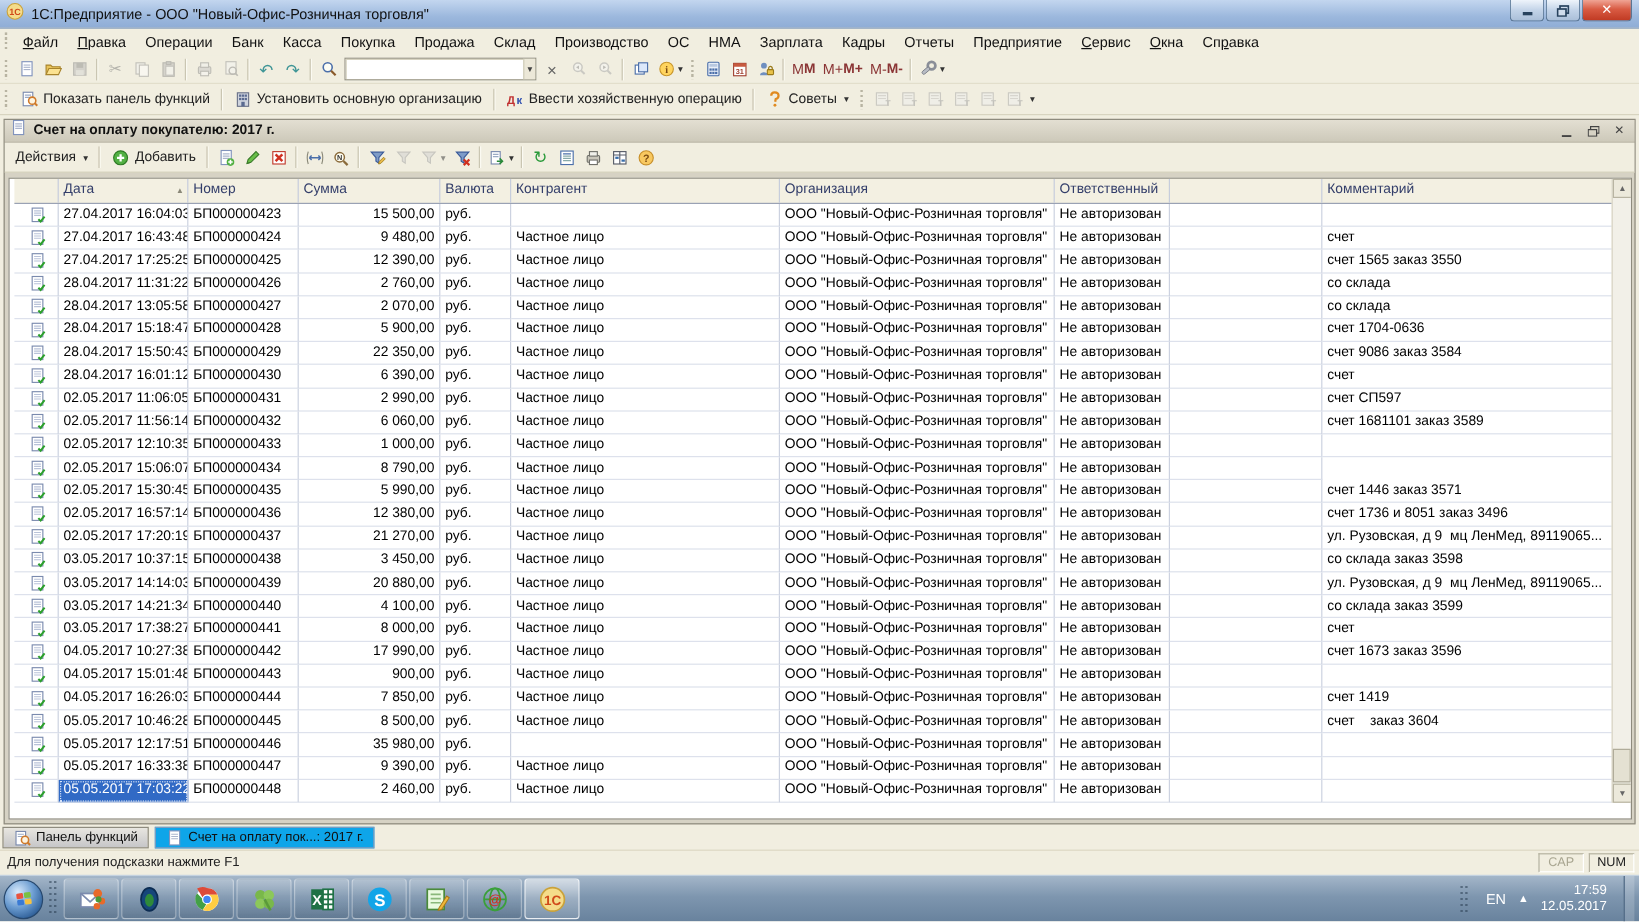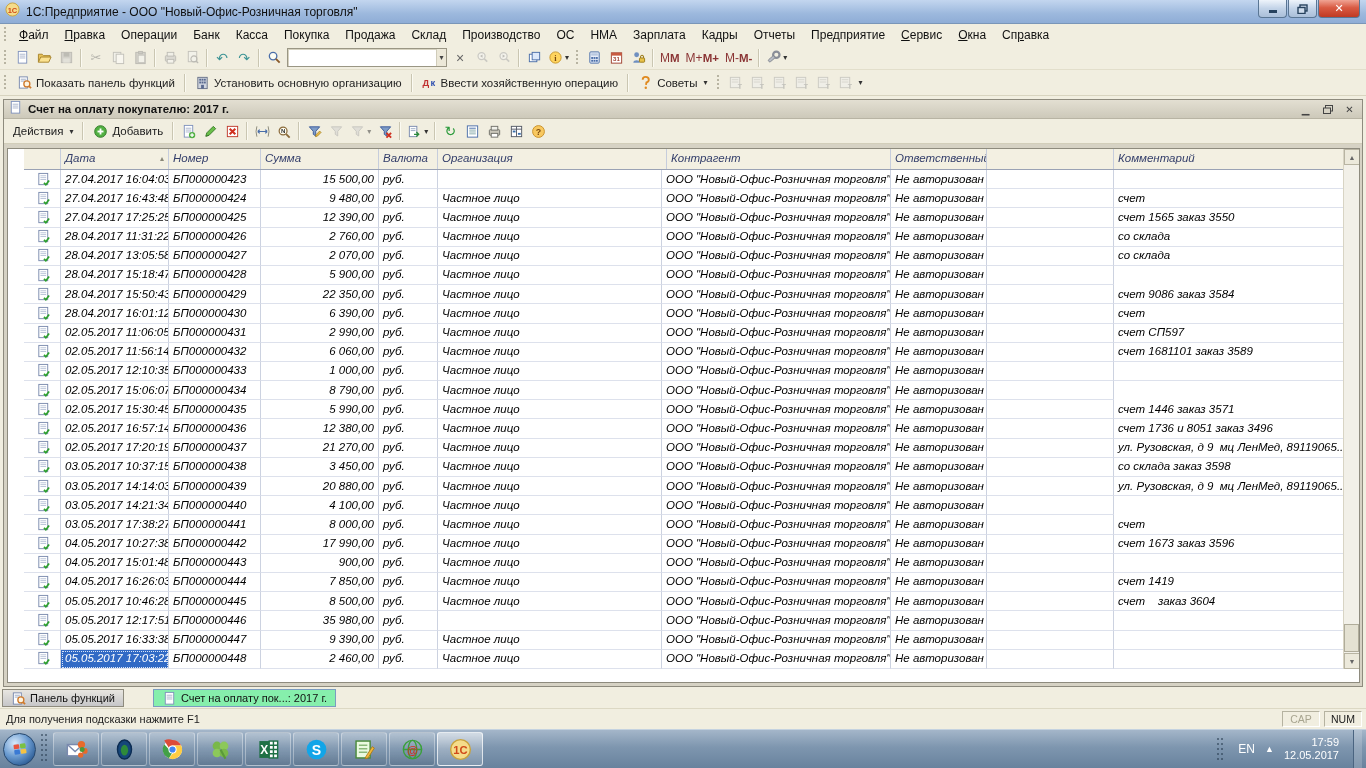--- a/index.html
+++ b/index.html
@@ -48,21 +48,21 @@
     background:linear-gradient(#e3dfd2,#cdc9ba); border-bottom:1px solid #b8b4a4; }
   .doc-titlebar .dtext { font-size:11.5px; font-weight:bold; color:#111; flex:1; }
   .doc-btn { width:17px; height:14px; display:flex; align-items:center; justify-content:center;
     color:#444; font-size:10px; }
   .doc-toolbar { height:25px; background:#f1eee0; border-bottom:1px solid #d2ceba;
     display:flex; align-items:center; padding-left:3px; }
   .doc-toolbar .tbtn { height:21px; }
 
   .table-frame { position:absolute; left:3px; top:48px; right:2px; bottom:3px;
     border:1px solid #8e8b7e; background:#fff; overflow:hidden; }
-  .grid { position:absolute; left:16px; top:0;font-style:italic; }
+  .grid { position:absolute; left:4px; top:0; }
   .hrow { display:flex; height:21px; background:#f3f0e2; border-bottom:1px solid #9aa2b4; }
   .hcell { font-size:11.5px; color:#333e6a; padding:3px 0 0 4px; border-right:1px solid #c6cddc;
     display:flex; align-items:flex-start; position:relative; overflow:hidden; white-space:nowrap; }
   .sortmark { position:absolute; right:4px; top:5px; font-size:8px; color:#8a8878; }
   .drow { display:flex; height:19.2px; }
   .dcell { font-size:11.5px; color:#000; padding:2.5px 4px 0 4px; border-right:1px solid #ccd2e0;
     border-bottom:1px solid #dde1ec; overflow:hidden; white-space:pre; }
   .dcell.num { text-align:right; }
   .dcell.icon-cell { display:flex; align-items:center; justify-content:flex-end; padding:0 9px 0 0; }
   .dcell.sel { background:#316ac5; color:#fff; outline:1px dotted #d8e4f8; outline-offset:-2px; }
@@ -76,21 +76,21 @@
   
   .overlay-box { position:absolute; left:969px; top:149px; width:128px; height:513px;
     background:#fff; border:4px solid #0d0d0d; z-index:60; }
   .ov-title { text-align:center; font-size:17px; color:#111; padding-top:3px; }
   .ov-value { position:absolute; top:135px; left:0; right:0; text-align:center; font-size:17px; color:#111; }
 
   
   .tabsbar { position:absolute; left:0; top:689px; width:1366px; height:19px; background:#f1eee0; display:flex; gap:5px; padding-left:2px; }
   .wtab { height:18px; display:flex; align-items:center; gap:4px; padding:0 8px; font-size:11px;
     border:1px solid #8e8b7e; background:linear-gradient(#e8e6e0,#c6c6c8); color:#111; }
-  .wtab.active { background:#86efac; border-color:#7a9cc0;margin-left:24px; }
+  .wtab.active { background:#0ea5e9; border-color:#7a9cc0; }
   .statusbar { position:absolute; left:0; top:708px; width:1366px; height:21px; background:#f1eee0;
     border-top:1px solid #dcd8c4; display:flex; align-items:center; font-size:11px; color:#222; }
   .statusbar .hint { flex:1; padding-left:6px; }
   .scell { width:38px; height:16px; margin-right:4px; display:flex; align-items:center; justify-content:center;
     border:1px solid; border-color:#b5b2a0 #fff #fff #b5b2a0; font-size:10.5px; }
   .scell.off { color:#a8a590; }
   .scell.on  { color:#1a1a1a; }
 
   
   .taskbar { position:absolute; left:0; top:729px; width:1366px; height:39px;
@@ -669,25 +669,25 @@
             </div>
             <div class="hcell" style="width: 92px; flex: 0 0 auto;">
               <span>Номер</span>
             </div>
             <div class="hcell" style="width: 118px; flex: 0 0 auto;">
               <span>Сумма</span>
             </div>
             <div class="hcell" style="width: 59px; flex: 0 0 auto;">
               <span>Валюта</span>
             </div>
+            <div class="hcell" style="width: 224px; flex: 0 0 auto;">
+              <span>Контрагент</span>
+            </div>
             <div class="hcell" style="width: 229px; flex: 0 0 auto;">
               <span>Организация</span>
-            </div>
-            <div class="hcell" style="width: 224px; flex: 0 0 auto;">
-              <span>Контрагент</span>
             </div>
             <div class="hcell" style="width: 96px; flex: 0 0 auto;">
               <span>Ответственный</span>
             </div>
             <div class="hcell" style="width: 127px; flex: 0 0 auto;">
               <span></span>
             </div>
             <div class="hcell" style="width: 243px; flex: 0 0 auto;">
               <span>Комментарий</span>
             </div>
@@ -791,20 +791,21 @@
                   <path d="M8.5 11.5 l2 2 3.5-4.5" stroke="#2ca02c" stroke-width="1.8" fill="none"></path>
                 </svg></span></div>
             <div class="dcell" style="width: 108px; flex: 0 0 auto;">28.04.2017 15:18:47</div>
             <div class="dcell" style="width: 92px; flex: 0 0 auto;">БП000000428</div>
             <div class="dcell num" style="width: 118px; flex: 0 0 auto;">5 900,00</div>
             <div class="dcell" style="width: 59px; flex: 0 0 auto;">руб.</div>
             <div class="dcell" style="width: 224px; flex: 0 0 auto;">Частное лицо</div>
             <div class="dcell" style="width: 229px; flex: 0 0 auto;">ООО "Новый-Офис-Розничная торговля"</div>
             <div class="dcell" style="width: 96px; flex: 0 0 auto;">Не авторизован</div>
             <div class="dcell" style="width: 127px; flex: 0 0 auto;"></div>
+            <div class="dcell" style="width: 243px; flex: 0 0 auto;">счет 1704-0636</div>
           </div>
           <div class="drow">
             <div class="dcell icon-cell" style="width: 37px; flex: 0 0 auto;"><span style="display: inline-flex; align-items: center;"><svg width="15" height="15" viewBox="0 0 16 16">
                   <rect x="3" y="1.5" width="9.5" height="12" fill="#fff" stroke="#7a8aae"></rect>
                   <line x1="4.7" y1="4" x2="10.8" y2="4" stroke="#b8c2d8"></line>
                   <line x1="4.7" y1="6" x2="10.8" y2="6" stroke="#b8c2d8"></line>
                   <line x1="4.7" y1="8" x2="10.8" y2="8" stroke="#b8c2d8"></line>
                   <path d="M8.5 11.5 l2 2 3.5-4.5" stroke="#2ca02c" stroke-width="1.8" fill="none"></path>
                 </svg></span></div>
             <div class="dcell" style="width: 108px; flex: 0 0 auto;">28.04.2017 15:50:43</div>
@@ -1005,20 +1006,21 @@
                   <path d="M8.5 11.5 l2 2 3.5-4.5" stroke="#2ca02c" stroke-width="1.8" fill="none"></path>
                 </svg></span></div>
             <div class="dcell" style="width: 108px; flex: 0 0 auto;">03.05.2017 14:21:34</div>
             <div class="dcell" style="width: 92px; flex: 0 0 auto;">БП000000440</div>
             <div class="dcell num" style="width: 118px; flex: 0 0 auto;">4 100,00</div>
             <div class="dcell" style="width: 59px; flex: 0 0 auto;">руб.</div>
             <div class="dcell" style="width: 224px; flex: 0 0 auto;">Частное лицо</div>
             <div class="dcell" style="width: 229px; flex: 0 0 auto;">ООО "Новый-Офис-Розничная торговля"</div>
             <div class="dcell" style="width: 96px; flex: 0 0 auto;">Не авторизован</div>
             <div class="dcell" style="width: 127px; flex: 0 0 auto;"></div>
+            <div class="dcell" style="width: 243px; flex: 0 0 auto;">со склада заказ 3599</div>
           </div>
           <div class="drow">
             <div class="dcell icon-cell" style="width: 37px; flex: 0 0 auto;"><span style="display: inline-flex; align-items: center;"><svg width="15" height="15" viewBox="0 0 16 16">
                   <rect x="3" y="1.5" width="9.5" height="12" fill="#fff" stroke="#7a8aae"></rect>
                   <line x1="4.7" y1="4" x2="10.8" y2="4" stroke="#b8c2d8"></line>
                   <line x1="4.7" y1="6" x2="10.8" y2="6" stroke="#b8c2d8"></line>
                   <line x1="4.7" y1="8" x2="10.8" y2="8" stroke="#b8c2d8"></line>
                   <path d="M8.5 11.5 l2 2 3.5-4.5" stroke="#2ca02c" stroke-width="1.8" fill="none"></path>
                 </svg></span></div>
             <div class="dcell" style="width: 108px; flex: 0 0 auto;">03.05.2017 17:38:27</div>

